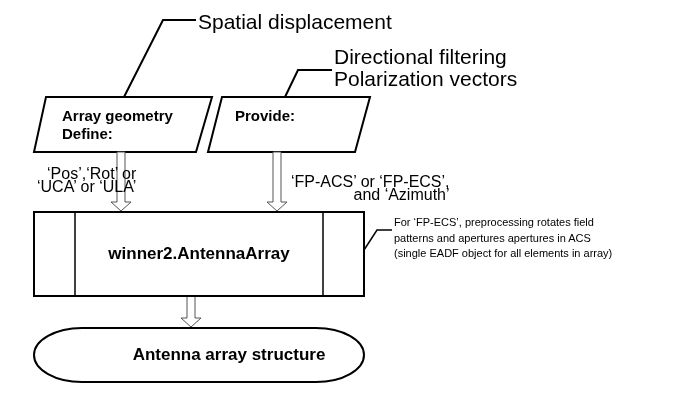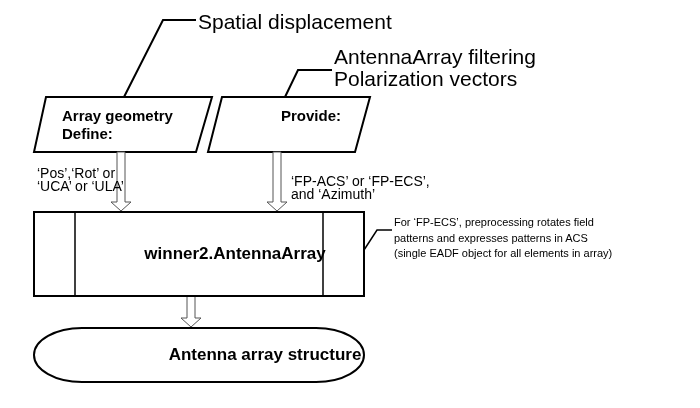--- a/index.html
+++ b/index.html
@@ -1,23 +1,23 @@
 <!DOCTYPE html>
 <html><head>
 <meta charset="utf-8">
 <style>
   html, body { margin:0; padding:0; background:#ffffff; }
   body { width:700px; height:408px; position:relative; overflow:hidden; font-family:"Liberation Sans", sans-serif; color:#000; }
   svg { position:absolute; left:0; top:0; }
   .t { position:absolute; white-space:nowrap; font-family:"Liberation Sans", sans-serif; }
   .lg { font-size:21px; line-height:21px; }
   .bold { font-weight:bold; }
-  .sm { font-size:14px; line-height:13px; }
+  .sm { font-size:16px; line-height:13px;text-align:right; }
   .md { font-size:13.5px; line-height:16px; }
-  .box-title { font-size:17px; line-height:20px; font-weight:bold;padding-left:36px; }
+  .box-title { font-size:17px; line-height:20px; font-weight:bold; }
 </style>
 </head>
 <body>
 
 <svg width="700" height="408" viewBox="0 0 700 408">
 
   <polyline points="124,97 163,20 196,20" fill="none" stroke="#000" stroke-width="2"></polyline>
   <polyline points="285,97 298,70 332,70" fill="none" stroke="#000" stroke-width="2"></polyline>
   <polyline points="364,250 377,230 392,230" fill="none" stroke="#000" stroke-width="1.5"></polyline>
 
@@ -36,42 +36,42 @@
 
   <rect x="34" y="212" width="330" height="84" fill="#fff" stroke="#000" stroke-width="2"></rect>
   <line x1="75" y1="212" x2="75" y2="296" stroke="#000" stroke-width="1.5"></line>
   <line x1="323" y1="212" x2="323" y2="296" stroke="#000" stroke-width="1.5"></line>
 
   <rect x="34" y="328" width="330" height="54" rx="48" ry="27" fill="#fff" stroke="#000" stroke-width="2"></rect>
 </svg>
 
 <div class="t lg" style="left:198px; top:11px;">Spatial displacement</div>
 <div class="t lg" style="left:334px; top:46px; line-height:22px;">
-  <div>AntennaArray filtering</div>
+  <div>Directional filtering</div>
   <div>Polarization vectors</div>
 </div>
 
 <div class="t md bold" style="left:62px; top:107px; line-height:18px; font-size:15px;">
   <div>Array geometry</div>
   <div>Define:</div>
 </div>
-<div class="t md bold" style="left:235px; top:107px; line-height:18px; font-size:15px;margin-left:46px;">
+<div class="t md bold" style="left:235px; top:107px; line-height:18px; font-size:15px;">
   <div>Provide:</div>
 </div>
 
 <div class="t sm" style="left:37px; top:167px;">
   <div>‘Pos’,‘Rot’ or</div>
   <div>‘UCA’ or ‘ULA’</div>
 </div>
 <div class="t sm" style="left:291px; top:167px;margin-top:8px;">
   <div>‘FP-ACS’ or ‘FP-ECS’,</div>
   <div>and  ‘Azimuth’</div>
 </div>
 
 <div class="t md" style="left:394px; top:215px; line-height:15.5px; font-size:11px;">
   <div>For ‘FP-ECS’, preprocessing rotates field</div>
-  <div>patterns and expresses patterns in ACS</div>
+  <div>patterns and apertures apertures in ACS</div>
   <div>(single EADF object for all elements in array)</div>
 </div>
 
 <div class="t box-title" style="left:75px; width:248px; top:244px; text-align:center;">winner2.AntennaArray</div>
 
 <div class="t box-title" style="left:34px; width:390px; top:345px; text-align:center;">Antenna array structure</div>
 
 </body></html>

